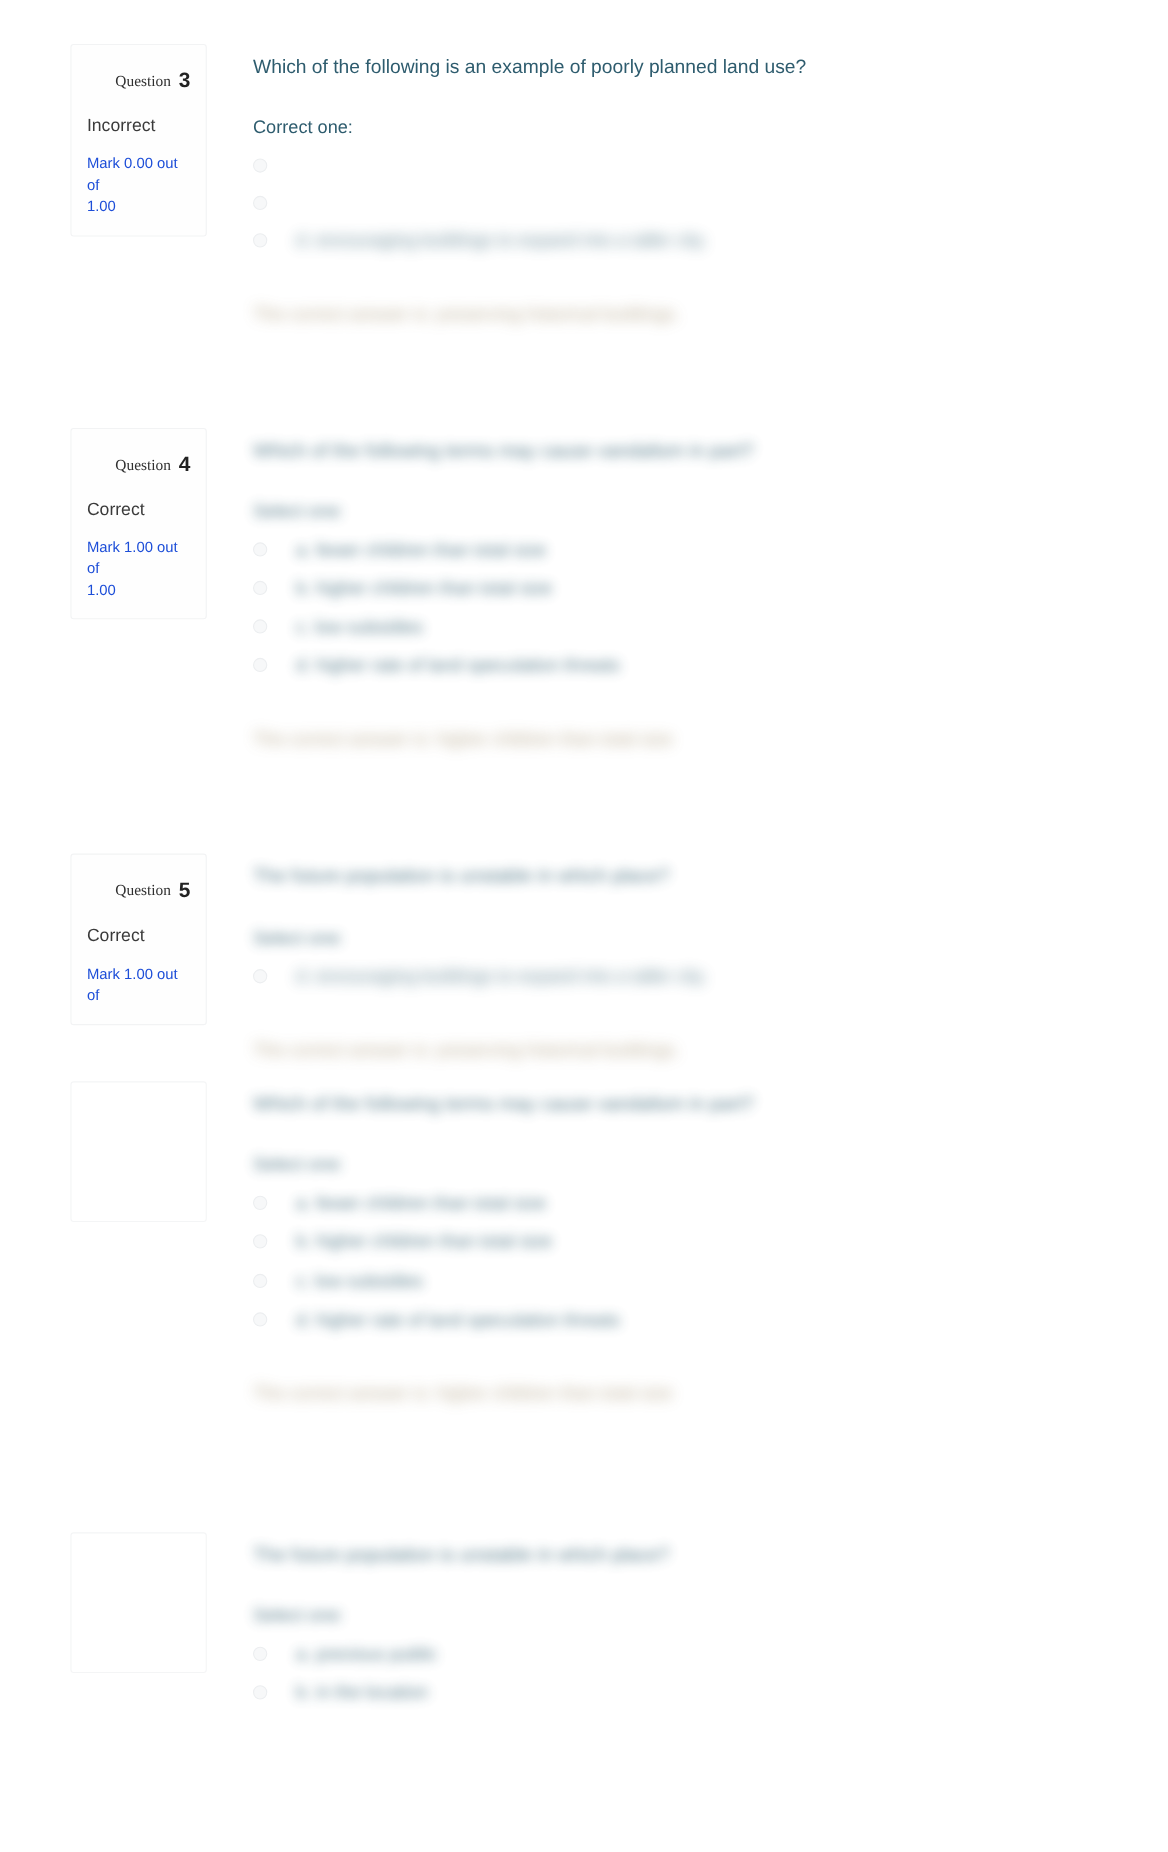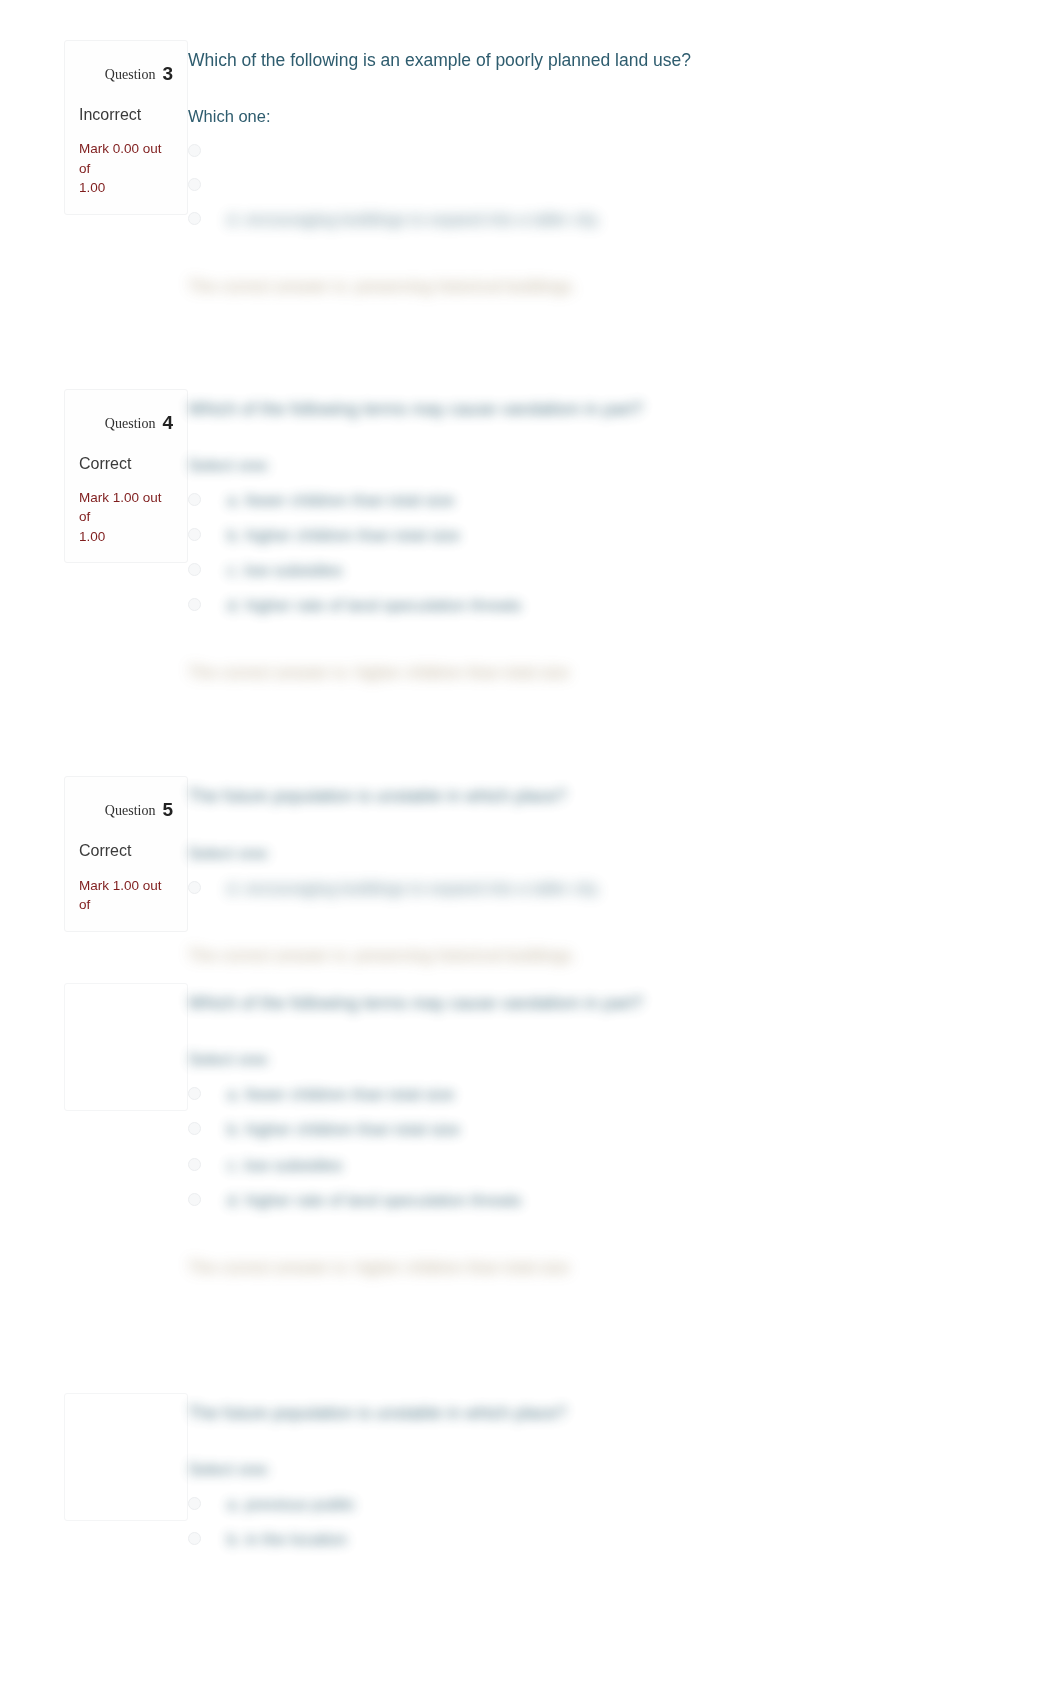--- a/index.html
+++ b/index.html
@@ -70,27 +70,28 @@
     vertical-align: -1px;
   }
   .qinfo .qstate {
     font-size: 16px;
     color: #3a3a3a;
     margin-top: 7px;
     margin-bottom: 5px;
   }
   .qinfo .qgrade {
     font-size: 13.5px;
-    color: #7f1d1d;
+    color: #1d4ed8;
     line-height: 1.45;
     margin-top: 9px;
   }
 
   
   .qcontent {
+    margin-left: 42px;
     flex: 1 1 auto;
     padding-top: 8px;
     padding-right: 47px;
     min-width: 0;
   }
 
   .qtext {
     font-size: 17.5px;
     color: #2e5c6e;
     line-height: 1.45;
@@ -146,21 +147,21 @@
         <div class="qinfo">
           <div class="qnum-line"><span>Question</span><span class="qnum">3</span></div>
           <div class="qstate">Incorrect</div>
           <div class="qgrade">
             <div>Mark 0.00 out of</div>
             <div>1.00</div>
           </div>
         </div>
         <div class="qcontent">
           <p class="qtext ">Which of the following is an example of poorly planned land use?</p>
-          <p class="select-one ">Which one:</p>
+          <p class="select-one ">Correct one:</p>
           <ul class="answers">
             <li class="answer">
               <span class="radio"></span>
               <span class="answer-label "></span>
             </li>
             <li class="answer">
               <span class="radio"></span>
               <span class="answer-label "></span>
             </li>
             <li class="answer">

